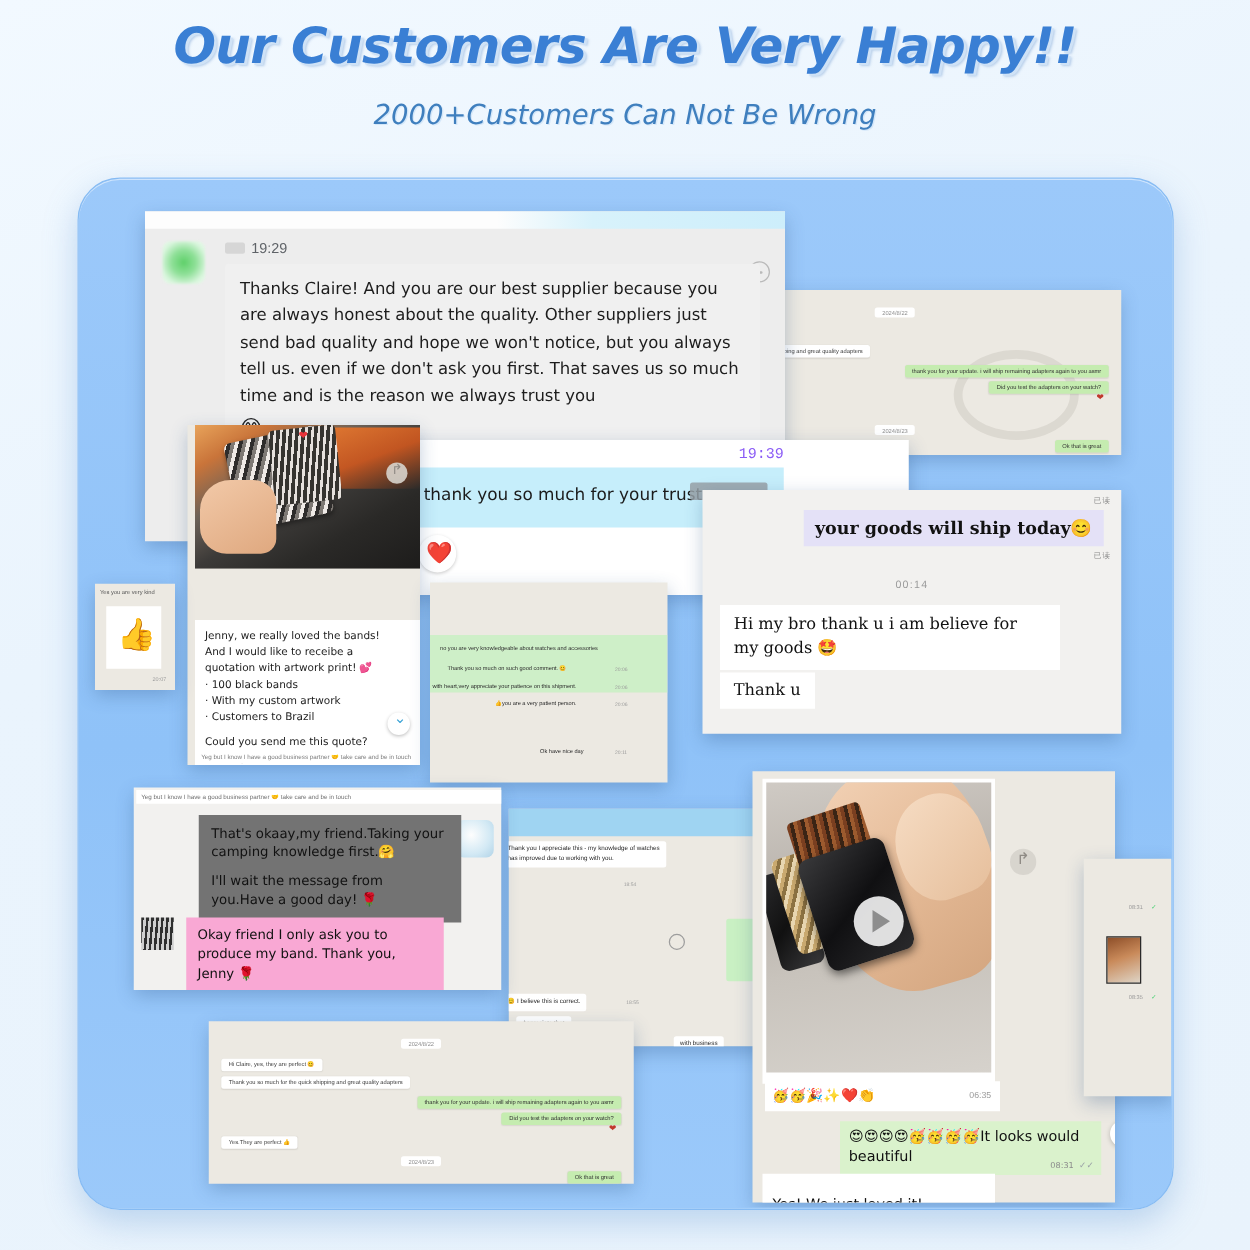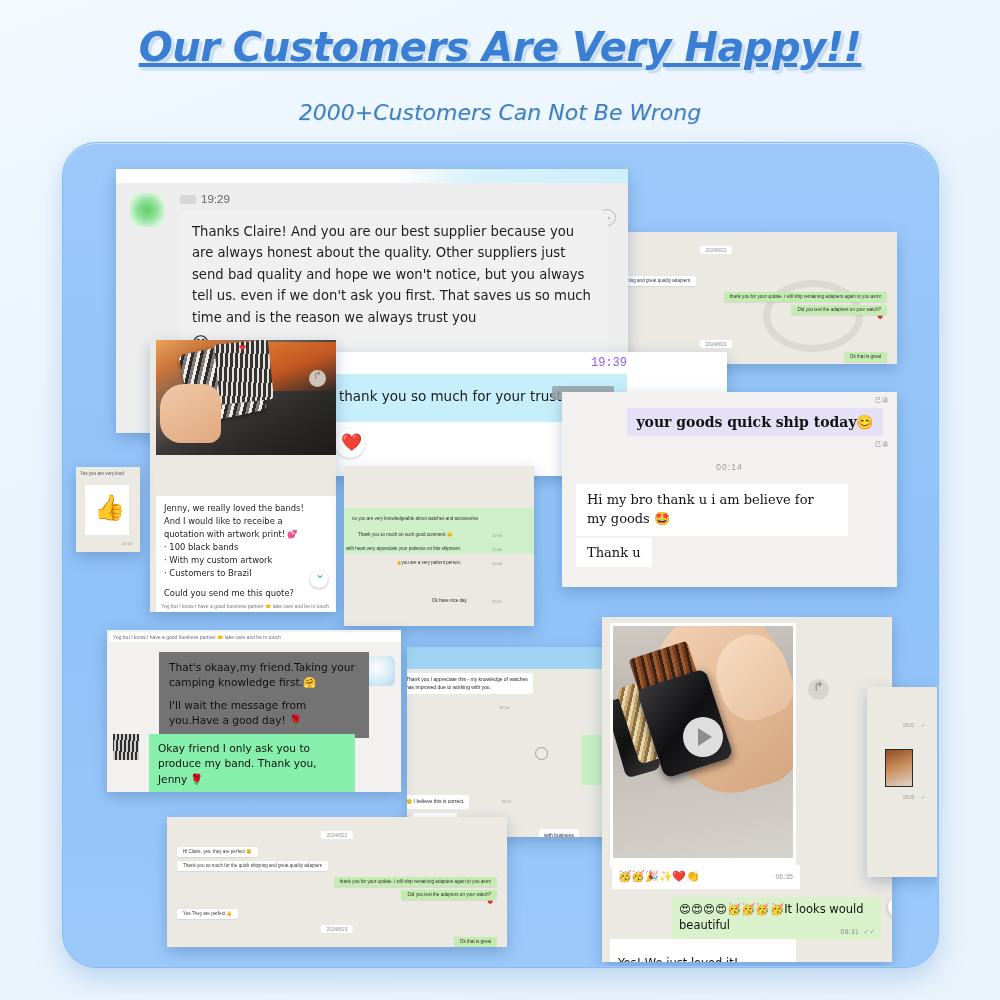--- a/index.html
+++ b/index.html
@@ -5,27 +5,26 @@
   html,body{margin:0;padding:0;}
   body{
     width:1000px;height:1000px;overflow:hidden;
     font-family:"Liberation Sans",sans-serif;
     background:linear-gradient(160deg,#f2f9ff 0%,#eaf4fd 40%,#e9f3fc 100%);
     position:relative;
   }
   
   .header{position:absolute;left:0;top:0;width:1000px;text-align:center;}
   .headline{
-    margin:16px;padding-top:8px;
+    margin:6px;padding-top:8px;
     font-family:"DejaVu Sans",sans-serif;
     font-size:40px;font-weight:bold;font-style:italic;
     letter-spacing:-0.5px;
     color:#3a7fd4;
     text-shadow:2px 2px 0 #cfe2f6, 3px 3px 2px rgba(120,160,210,.45);
-    text-decoration:underline;
   }
   .subhead{
     margin:0;padding-top:14px;
     font-family:"DejaVu Sans",sans-serif;
     font-size:22px;font-style:italic;font-weight:500;
     color:#3f7fbe;
     text-shadow:1px 1px 0 rgba(210,230,248,.9);
   }
   
   .stage{
@@ -117,21 +116,21 @@
   
   .c8{left:45px;top:488px;width:294px;height:162px;background:#f2f1ef;}
   .c8 .topline{position:absolute;left:2px;top:2px;width:290px;background:#fff;font-size:5px;color:#6f6f6f;padding:2px 4px;white-space:nowrap;overflow:hidden;}
   .c8 .green{position:absolute;left:52px;top:22px;width:190px;background:#737373;padding:8px 10px 10px 10px;
      font-size:10.6px;line-height:1.42;color:#111;font-family:"DejaVu Sans",sans-serif;}
   .c8 .gap{display:block;height:8px;}
   .c8 .sticker{position:absolute;right:6px;top:26px;width:30px;height:30px;
      background:radial-gradient(circle at 40% 40%,#ffffff,#cfe8f5 60%,#a9cfe6);border-radius:6px;opacity:.9;}
   .c8 .av{position:absolute;left:6px;top:104px;width:26px;height:26px;
      background:repeating-linear-gradient(95deg,#2f2f2f 0 2px,#cfcfcf 2px 4px);}
-  .c8 .white{position:absolute;left:42px;top:104px;width:188px;background:#86efac;padding:7px 9px;
+  .c8 .white{position:absolute;left:42px;top:104px;width:188px;background:#f9a8d4;padding:7px 9px;
      font-size:10.6px;line-height:1.46;color:#111;font-family:"DejaVu Sans",sans-serif;}
   
   .c9{left:345px;top:505px;width:210px;height:190px;background:#ece9e2;}
   .c9 .topband{position:absolute;left:0;top:0;width:100%;height:22px;background:#9fd4f2;}
   .c9 .w{position:absolute;background:#fff;border-radius:2px;font-size:5px;color:#262626;padding:3px 5px;line-height:1.5;}
   .c9 .g{position:absolute;background:#c9f0c3;border-radius:2px;font-size:5px;color:#262626;padding:3px 5px;line-height:1.5;}
   .c9 .tm{font-size:4px;color:#9d9d9d;}
   .c9 .circ{position:absolute;left:128px;top:100px;width:11px;height:11px;border:1.3px solid #9d9d9d;border-radius:50%;}
   
   .c10{left:500px;top:250px;width:335px;height:195px;background:#f2f1ef;}
@@ -274,21 +273,21 @@
     <div class="gline" style="left:2px;top:80px">with heart,very appreciate your patience on this shipment.</div>
     <div class="rd" style="left:148px;top:81px">20:06</div>
     <div class="gline" style="left:52px;top:94px">👍you are a very patient person.</div>
     <div class="rd" style="left:148px;top:95px">20:06</div>
     <div class="gline" style="left:88px;top:132px">Ok have nice day</div>
     <div class="rd" style="left:148px;top:133px">20:11</div>
   </div>
 
   <div class="card c10">
     <div class="rdtop">已读</div>
-    <div class="pb">your goods quick ship today😊</div>
+    <div class="pb">your goods will ship today😊</div>
     <div class="rd2">已读</div>
     <div class="mid">00:14</div>
     <div class="wb">Hi my bro thank u i am believe for my goods 🤩</div>
     <div class="wb2">Thank u</div>
   </div>
 
   <div class="card wechat c9">
     <div class="topband"></div>
     <div class="w" style="left:-6px;top:26px;width:122px">Thank you I appreciate this - my knowledge of watches has improved due to working with you.</div>
     <div class="tm" style="position:absolute;left:92px;top:58px">18:54</div>

